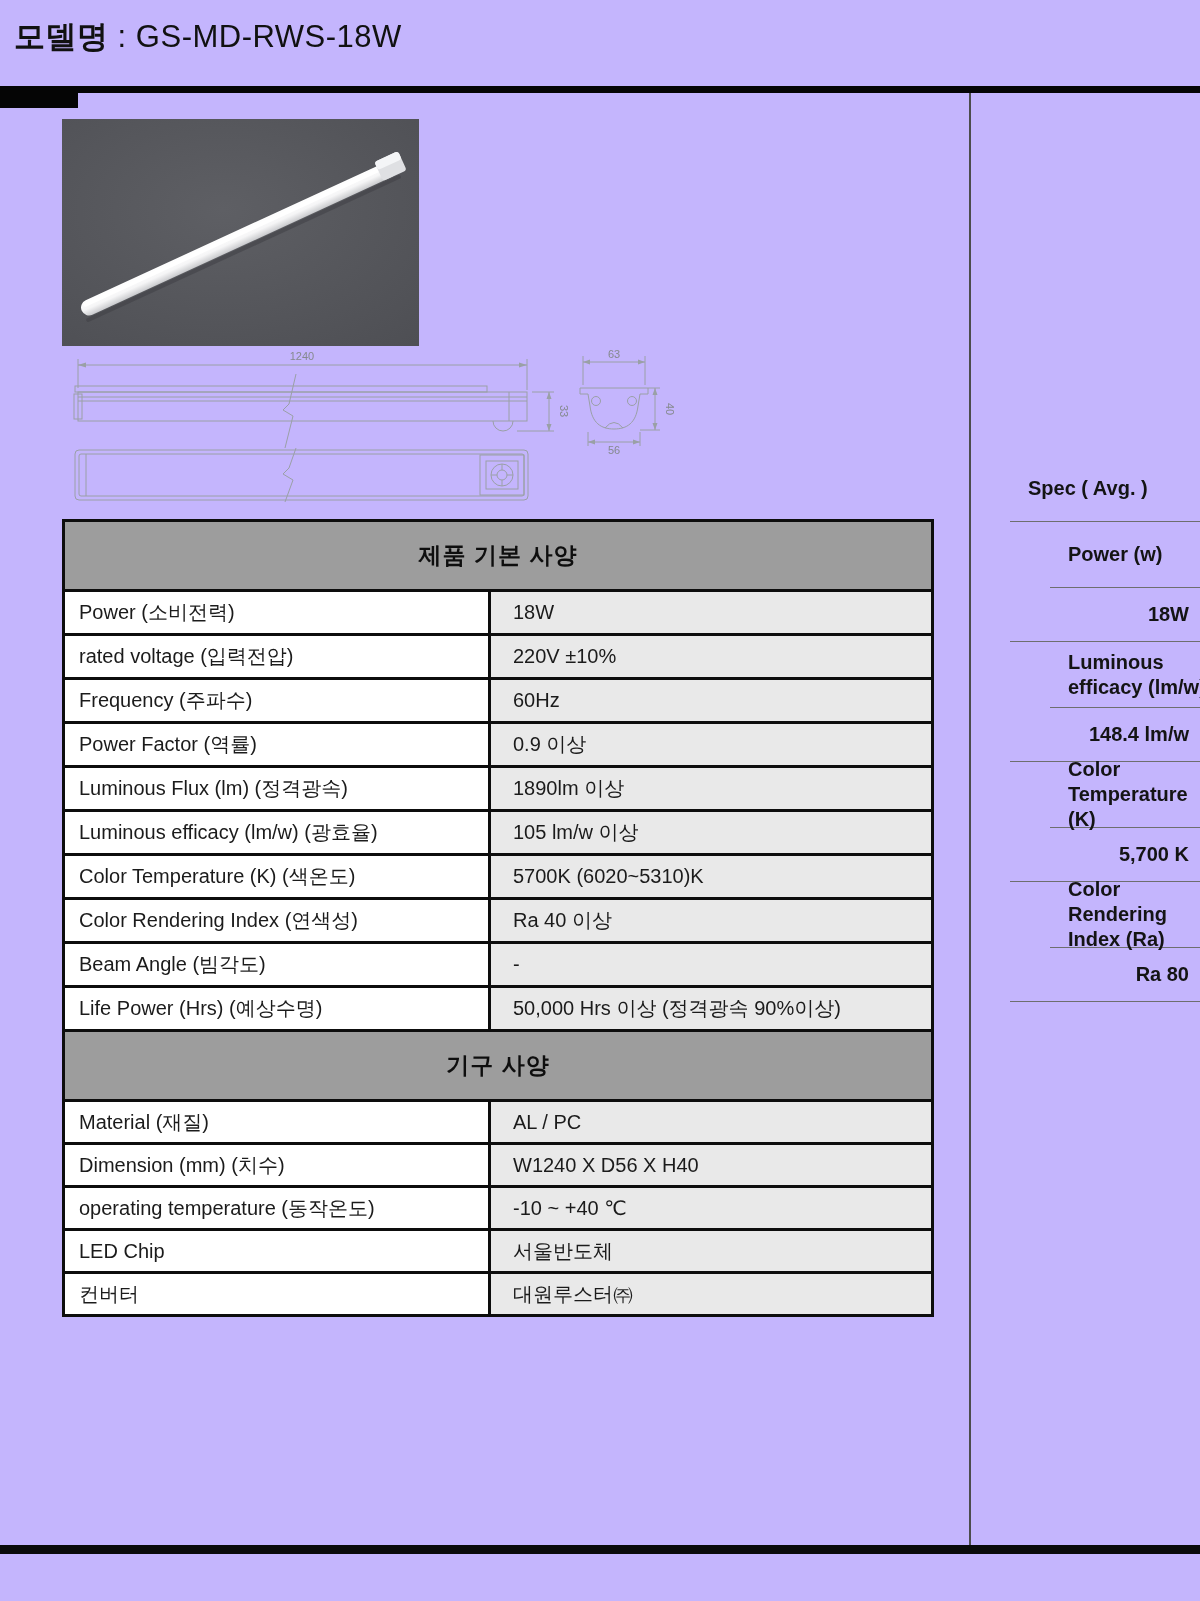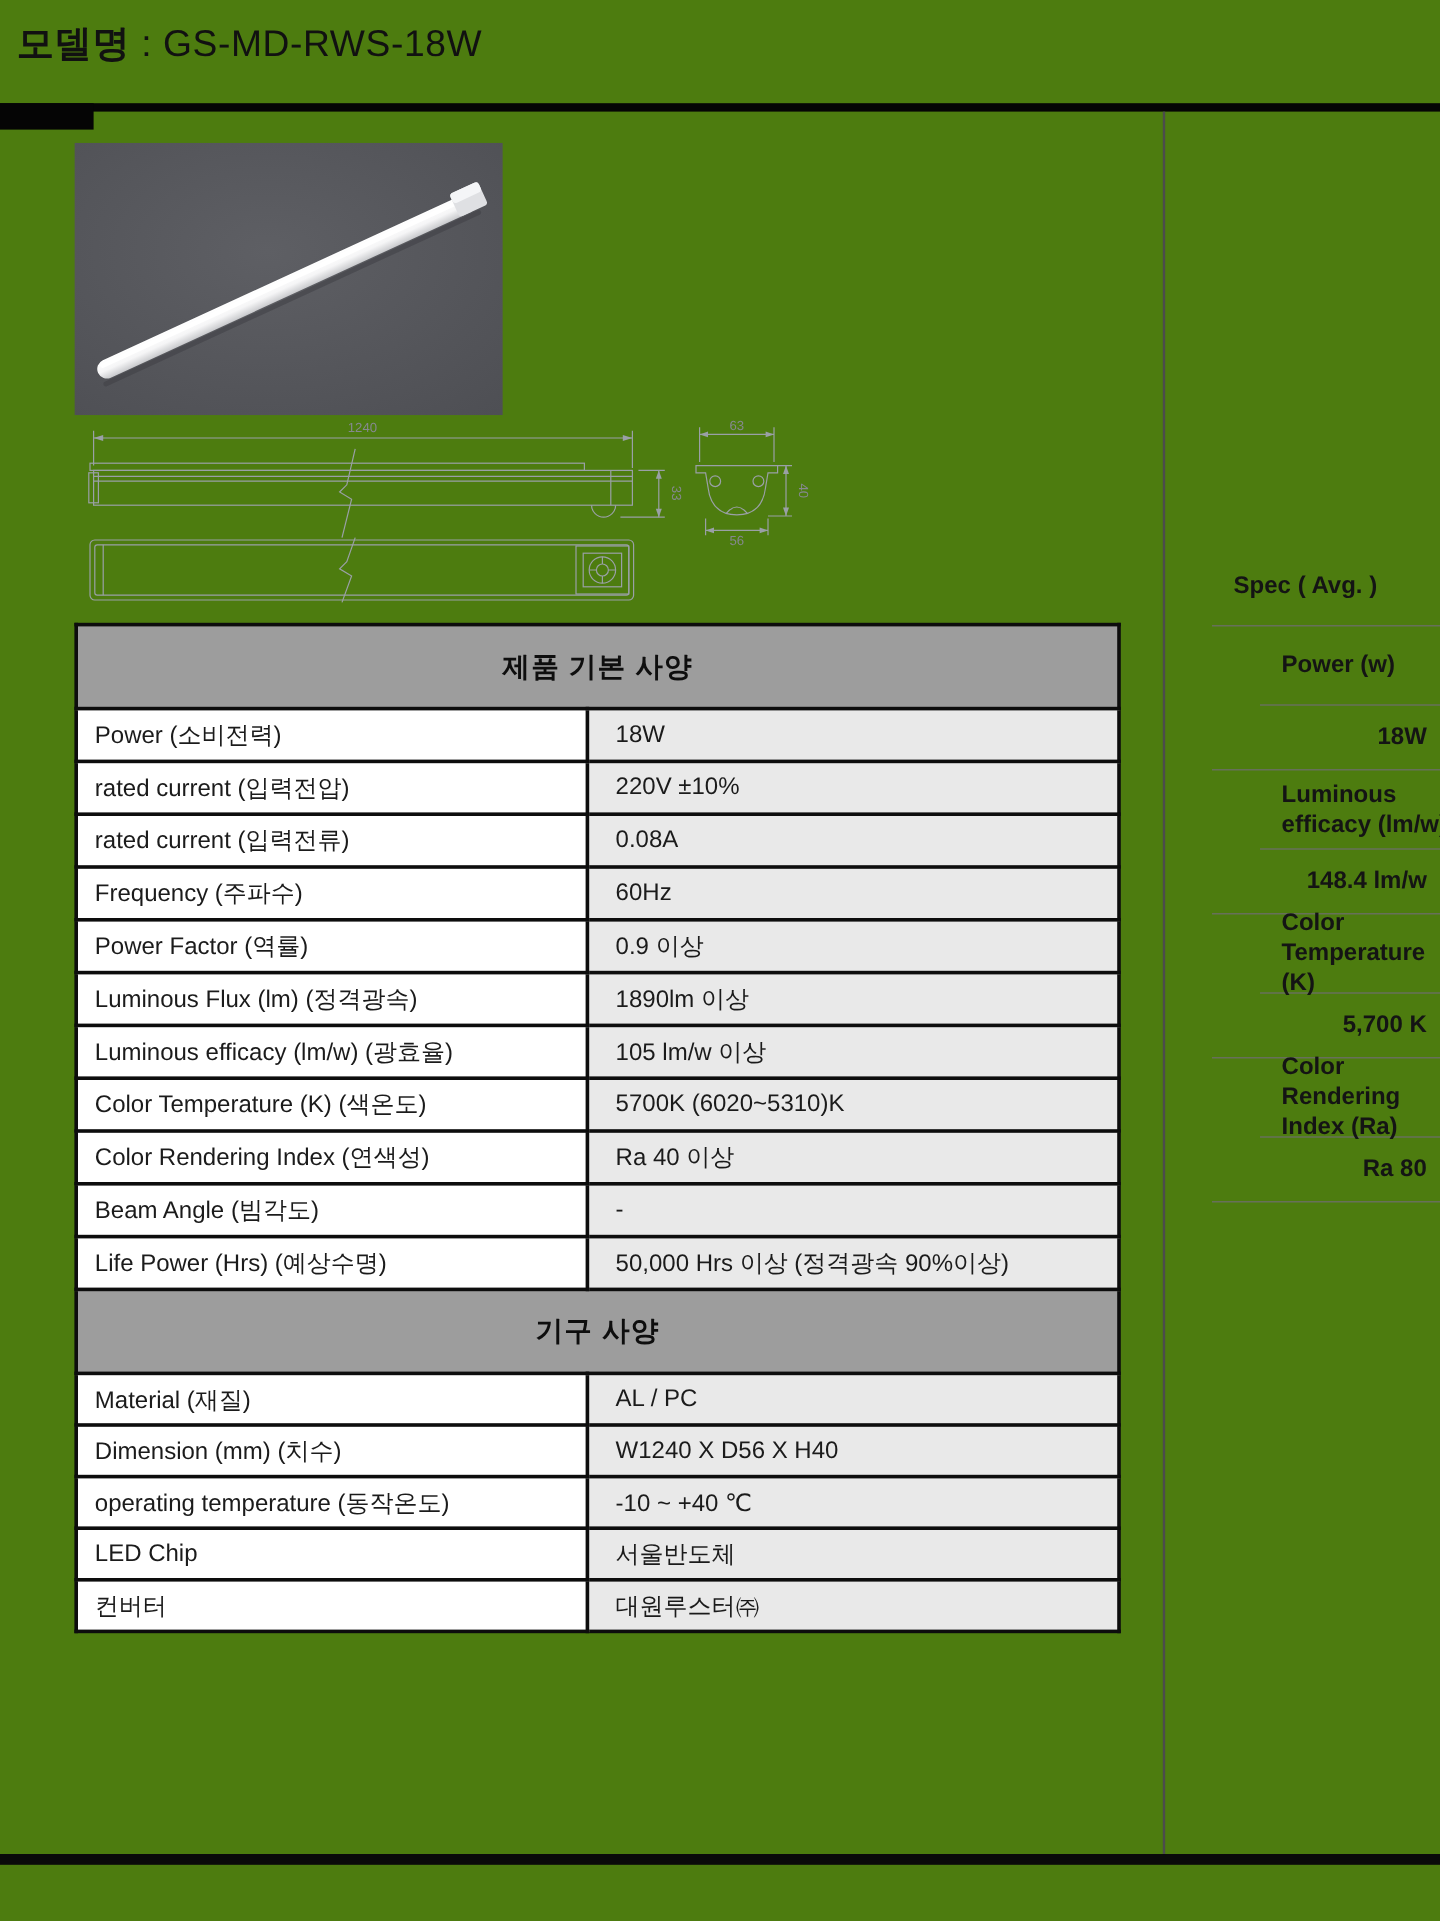--- a/index.html
+++ b/index.html
@@ -2,21 +2,21 @@
 <html><head>
 <meta charset="utf-8">
 <style>
   * { margin: 0; padding: 0; box-sizing: border-box; }
   html, body { background: #ffffff; }
   body { font-family: "Liberation Sans", "DejaVu Sans", sans-serif; }
   .page {
     position: relative;
     width: 1200px;
     height: 1601px;
-    background: #4d7c0f;
+    background: #c4b5fd;
     overflow: hidden;
   }
 
   
   .title-block {
     position: absolute;
     left: 14px; top: 16px;
     font-size: 31px;
     color: #111111;
     letter-spacing: 0.5px;
@@ -195,26 +195,22 @@
     </colgroup>
     <tbody id="spec-body">
         <tr class="sec-h">
           <td colspan="2">제품 기본 사양</td>
         </tr>
         <tr class="s1">
           <td class="c-label">Power (소비전력)</td>
           <td class="c-value">18W</td>
         </tr>
         <tr class="s1">
-          <td class="c-label">rated current (입력전압)</td>
+          <td class="c-label">rated voltage (입력전압)</td>
           <td class="c-value">220V ±10%</td>
-        </tr>
-        <tr class="s1">
-          <td class="c-label">rated current (입력전류)</td>
-          <td class="c-value">0.08A</td>
         </tr>
         <tr class="s1">
           <td class="c-label">Frequency (주파수)</td>
           <td class="c-value">60Hz</td>
         </tr>
         <tr class="s1">
           <td class="c-label">Power Factor (역률)</td>
           <td class="c-value">0.9 이상</td>
         </tr>
         <tr class="s1">

